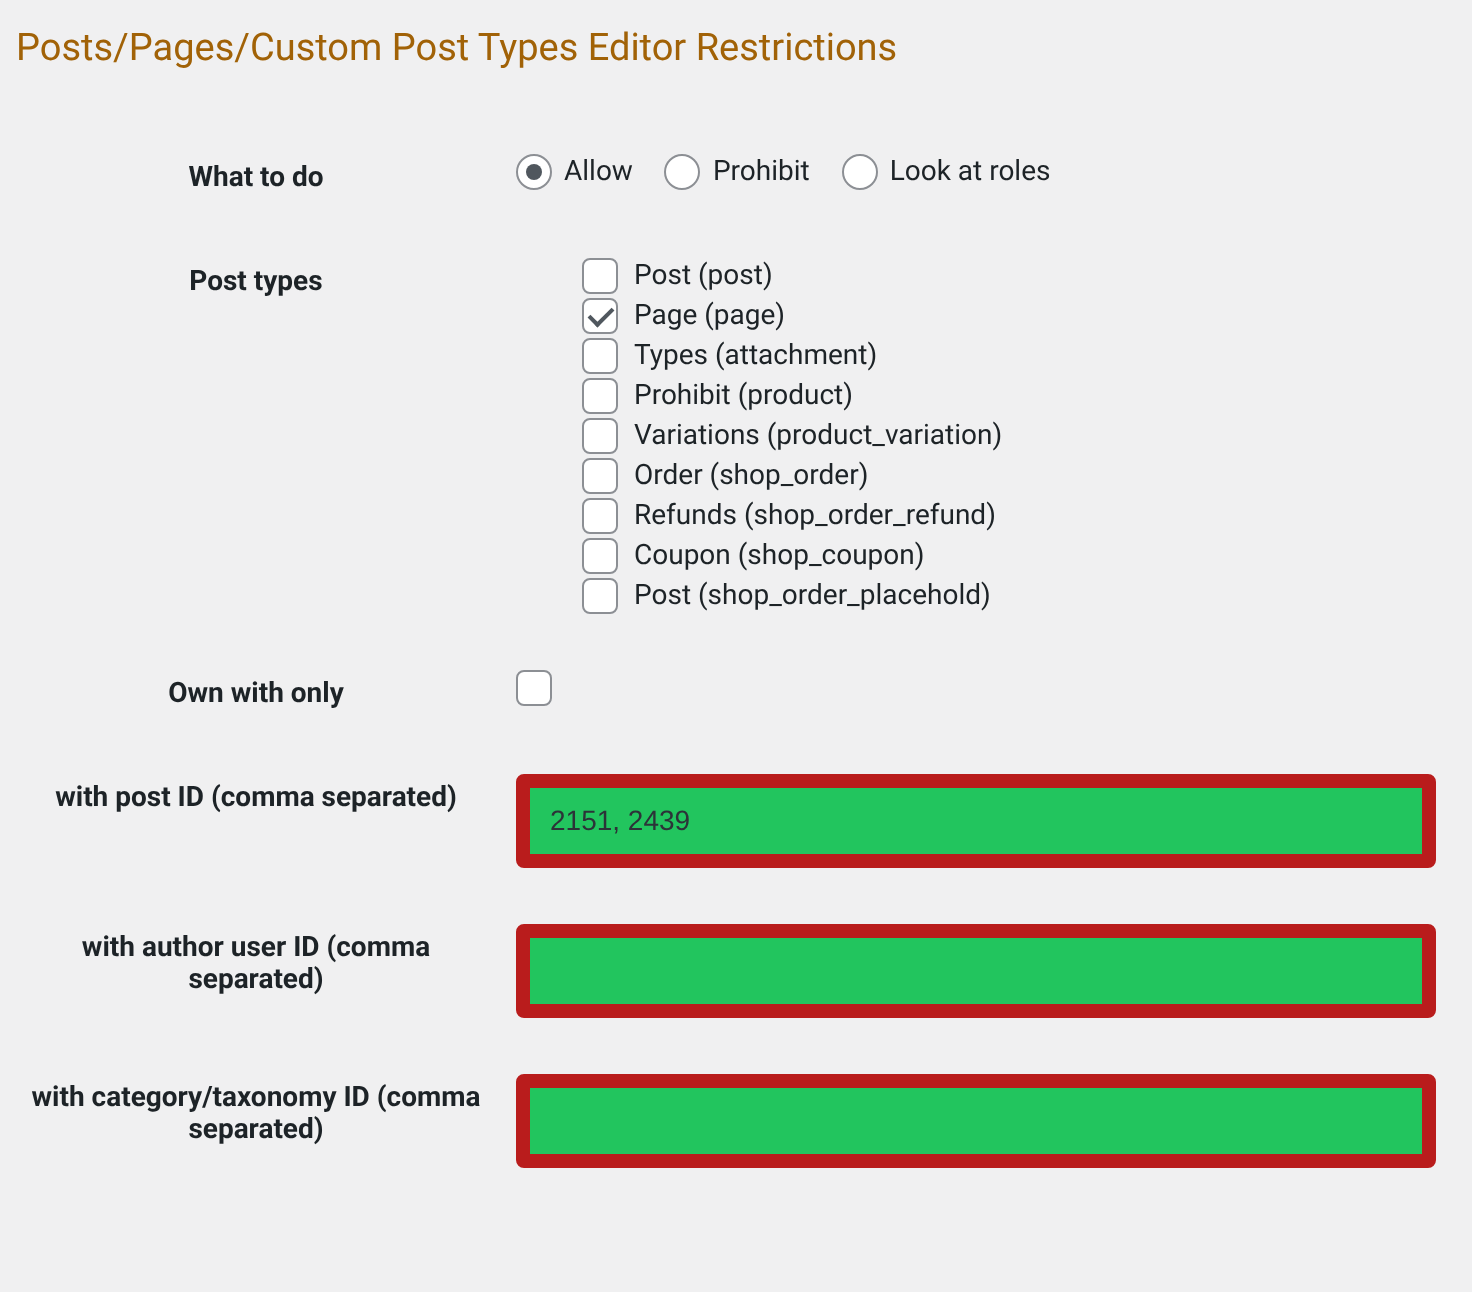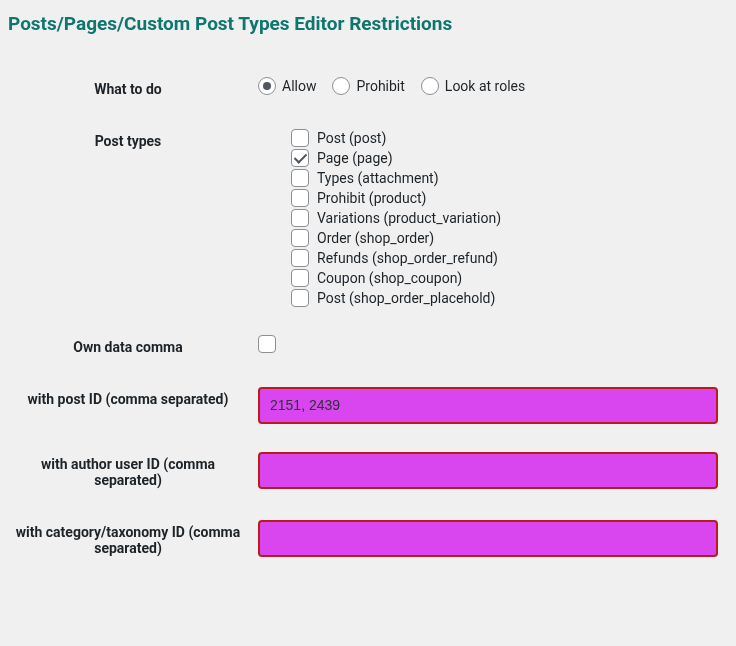--- a/index.html
+++ b/index.html
@@ -10,22 +10,22 @@
     body {
       font-family: -apple-system, BlinkMacSystemFont, "Segoe UI", Roboto, "Helvetica Neue", Arial, sans-serif;
       background: #f0f0f1;
       color: #1d2327;
       padding: 8px;
       font-size: 14px;
       width: 736px;
     }
     h2.section-title {
       font-size: 19px;
-      font-weight: 700;
-      color: #0f766e;
+      font-weight: 400;
+      color: #a16207;
       margin-bottom: 24px;
       padding: 4px 0;
     }
     .form-table {
       width: 100%;
       border-collapse: collapse;
     }
     .form-table tr {
       vertical-align: top;
     }
@@ -105,23 +105,23 @@
       width: 5px;
       height: 10px;
       border: solid #50575e;
       border-width: 0 2px 2px 0;
       transform: rotate(45deg);
     }
     .text-input {
       width: 100%;
       max-width: 466px;
       padding: 6px 10px;
-      border: 2px solid #b91c1c;
+      border: 7px solid #b91c1c;
       border-radius: 4px;
-      background: #d946ef;
+      background: #22c55e;
       font-size: 14px;
       color: #2c3338;
       line-height: 1.5;
     }
     label {
       cursor: pointer;
     }
   </style>
 </head>
 <body>
@@ -188,21 +188,21 @@
             </label>
             <label class="checkbox-item">
               <input type="checkbox" style="">
               <span>Post (shop_order_placehold)</span>
             </label>
           </div>
       </td>
     </tr>
 
     <tr>
-      <th>Own data comma</th>
+      <th>Own with only</th>
       <td>
         <div class="single-checkbox">
           <input type="checkbox" id="own-data-only-cb" style="">
         </div>
       </td>
     </tr>
 
     <tr>
       <th>with post ID (comma separated)</th>
       <td>

